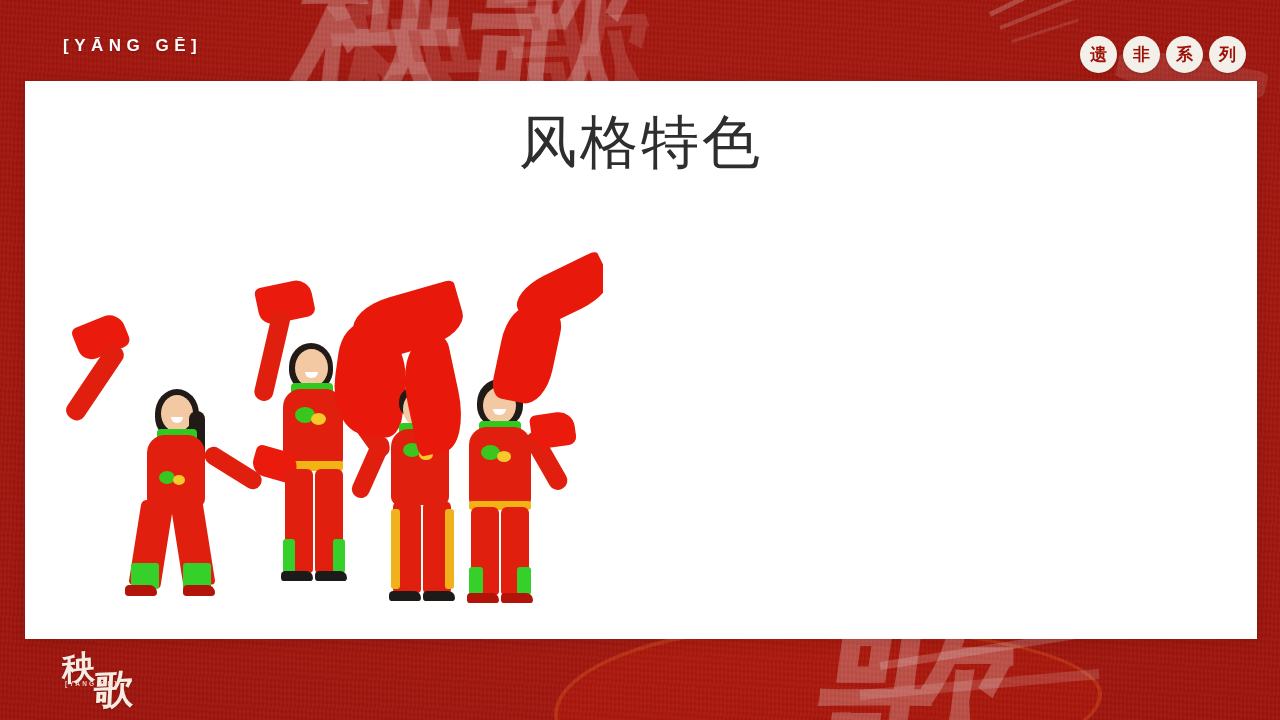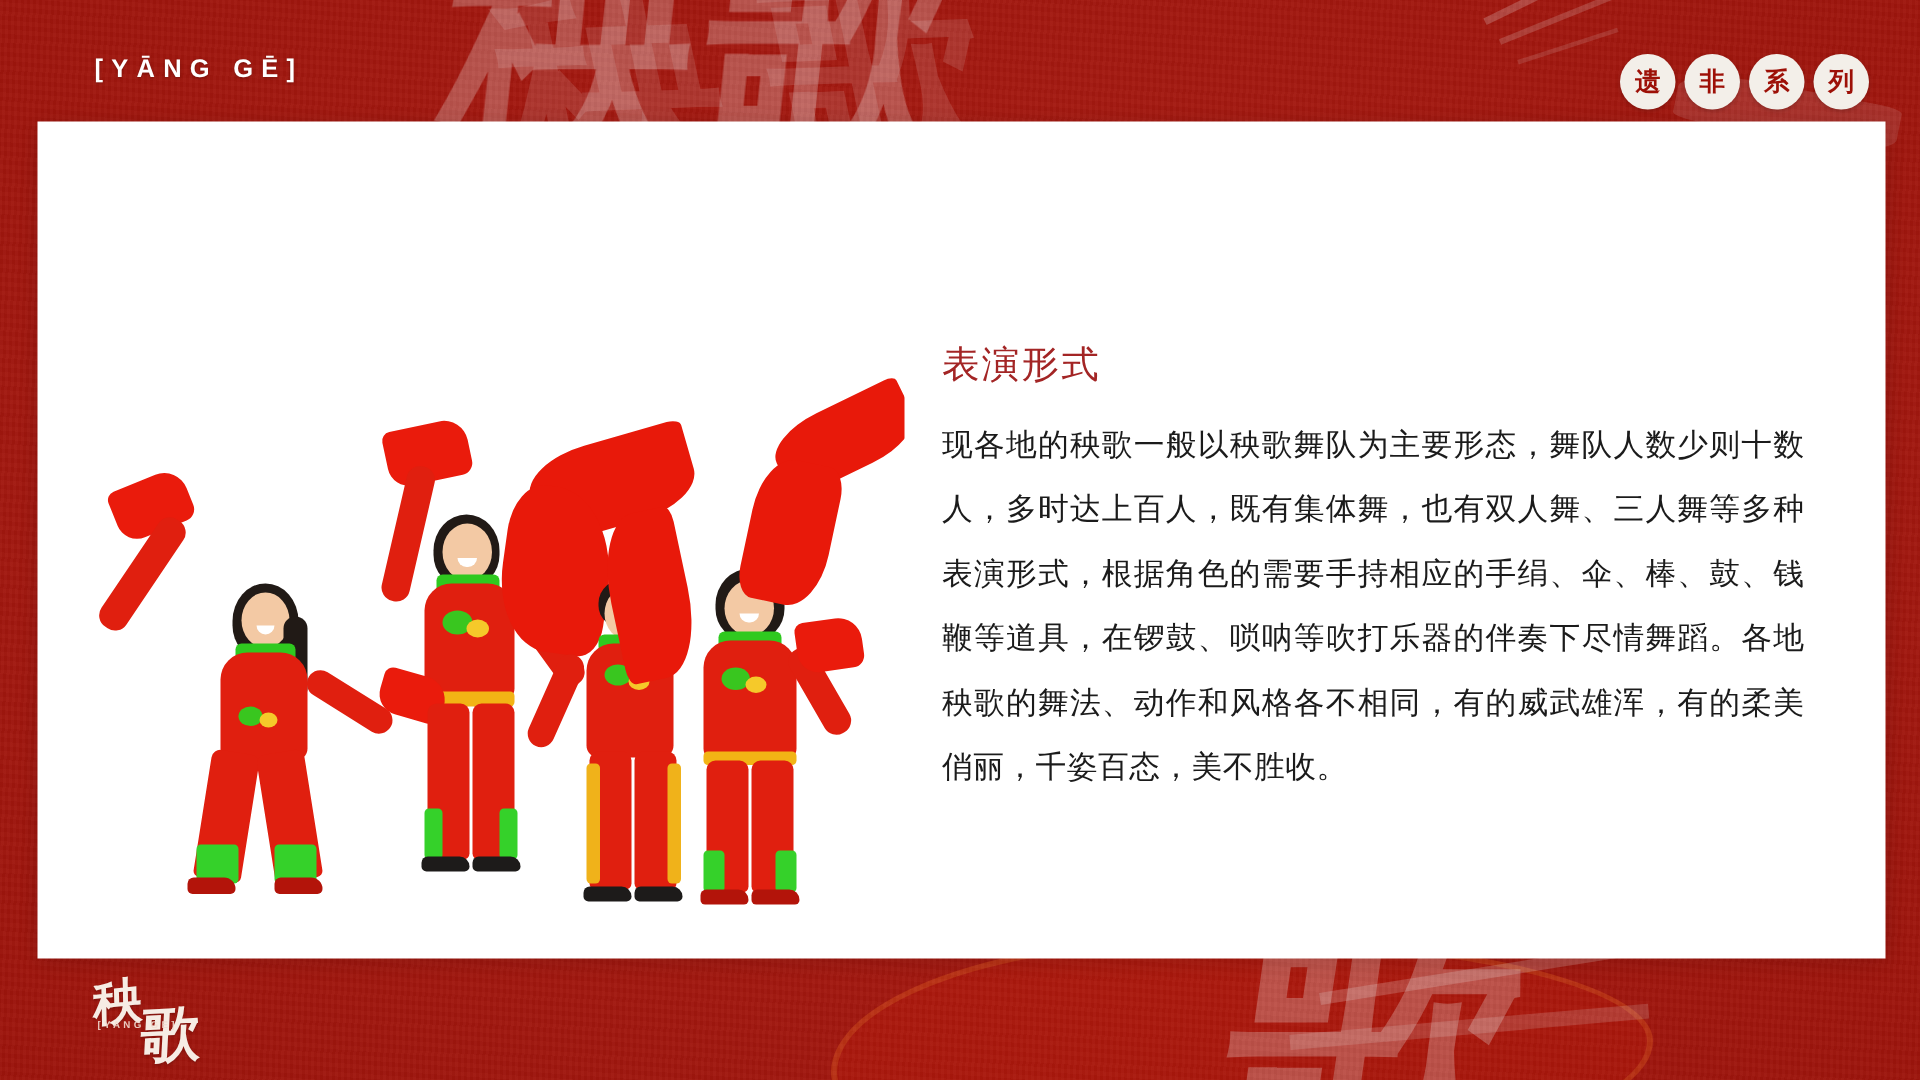--- a/index.html
+++ b/index.html
@@ -195,20 +195,21 @@
 
   <div class="badge-row">
     <div class="badge">遗</div>
     <div class="badge">非</div>
     <div class="badge">系</div>
     <div class="badge">列</div>
   </div>
 
   <div class="card">
 
+    <div class="page-title">风格特色</div>
 
     <div class="photo">
 
       <div class="dancer" style="left:34px; bottom:20px; width:150px; height:290px;">
         <div class="hank" style="left:-22px; top:8px; width:52px; height:36px; transform:rotate(-22deg);"></div>
         <div class="arm" style="left:12px; top:36px; width:20px; height:86px; transform:rotate(34deg);"></div>
         <div class="hair" style="left:58px; top:78px; width:44px; height:50px;"></div>
         <div class="head" style="left:64px; top:84px; width:32px; height:37px;"></div>
         <div class="smile" style="left:74px; top:106px; width:12px; height:6px;"></div>
         <div class="hair" style="left:92px; top:100px; width:16px; height:56px; border-radius:8px;"></div>
@@ -283,24 +284,20 @@
         <div class="leg-green" style="left:56px; top:262px; width:14px; height:28px;"></div>
         <div class="leg-green" style="left:104px; top:262px; width:14px; height:28px;"></div>
         <div class="shoe" style="left:54px; top:288px; width:32px; height:10px;"></div>
         <div class="shoe" style="left:88px; top:288px; width:32px; height:10px;"></div>
       </div>
 
       <div class="ribbon" style="left:452px; top:48px; width:96px; height:46px; transform:rotate(-26deg);"></div>
       <div class="ribbon" style="left:436px; top:86px; width:56px; height:96px; transform:rotate(12deg); border-radius:40% 20% 40% 20%;"></div>
     </div>
 
-    <div class="txt">
-      <div class="sub">表演形式</div>
-      <div class="body">现各地的秧歌一般以秧歌舞队为主要形态，舞队人数少则十数人，多时达上百人，既有集体舞，也有双人舞、三人舞等多种表演形式，根据角色的需要手持相应的手绢、伞、棒、鼓、钱鞭等道具，在锣鼓、唢呐等吹打乐器的伴奏下尽情舞蹈。各地秧歌的舞法、动作和风格各不相同，有的威武雄浑，有的柔美俏丽，千姿百态，美不胜收。</div>
-    </div>
   </div>
 
   <div class="logo">
     <span class="logo-a">秧</span>
     <span class="logo-b">歌</span>
     <span class="logo-rom">[YANG GE]</span>
   </div>
 
 </div>
 

